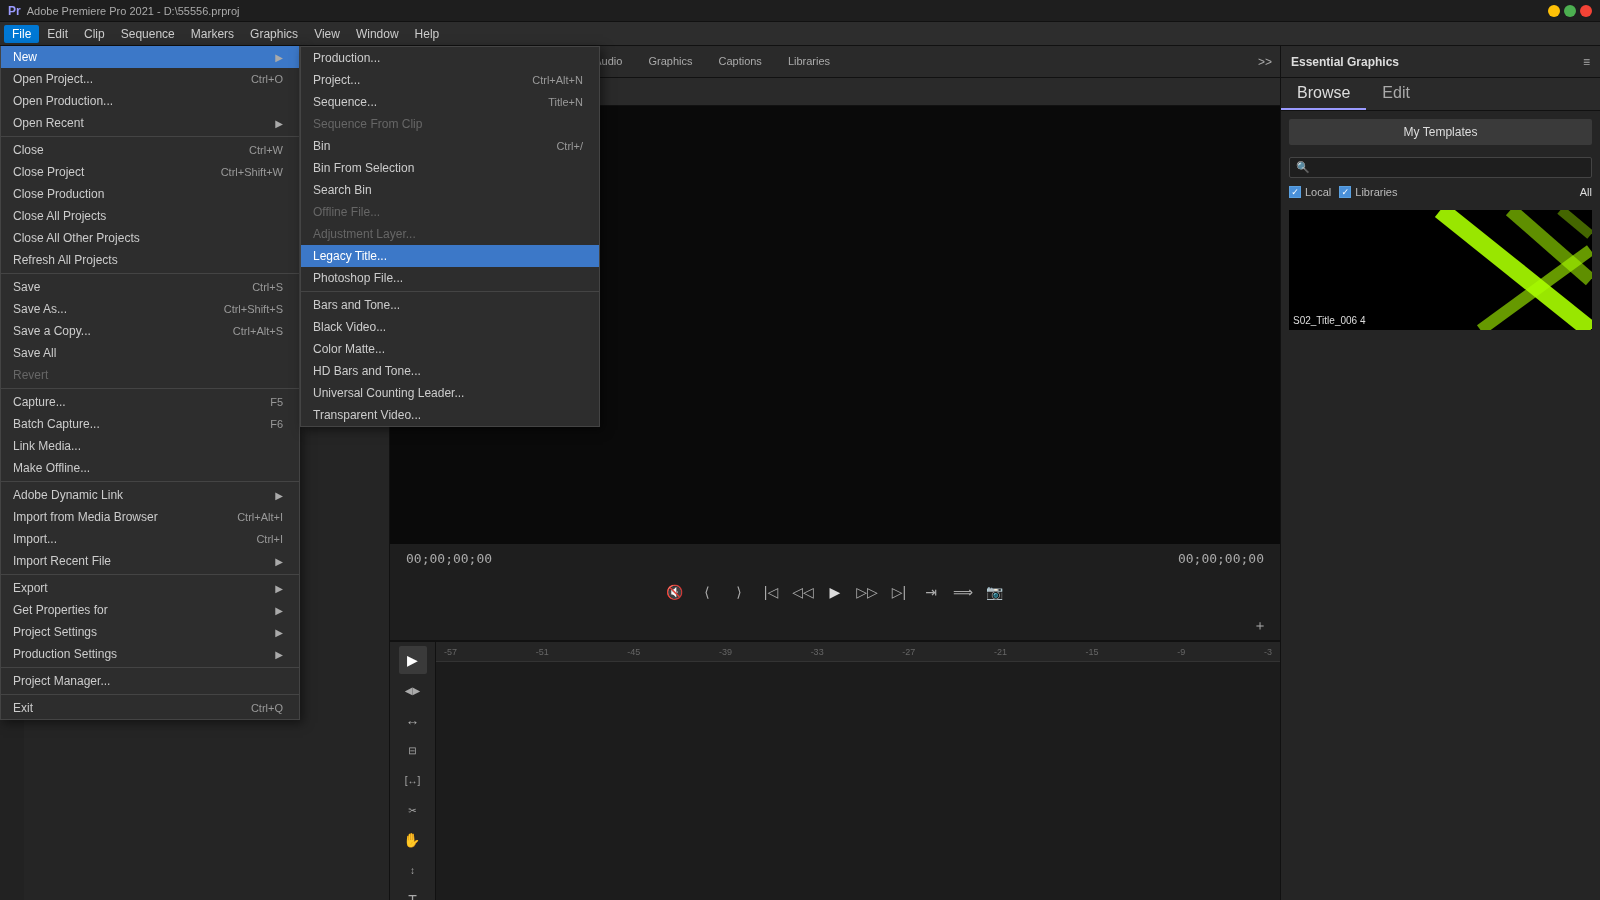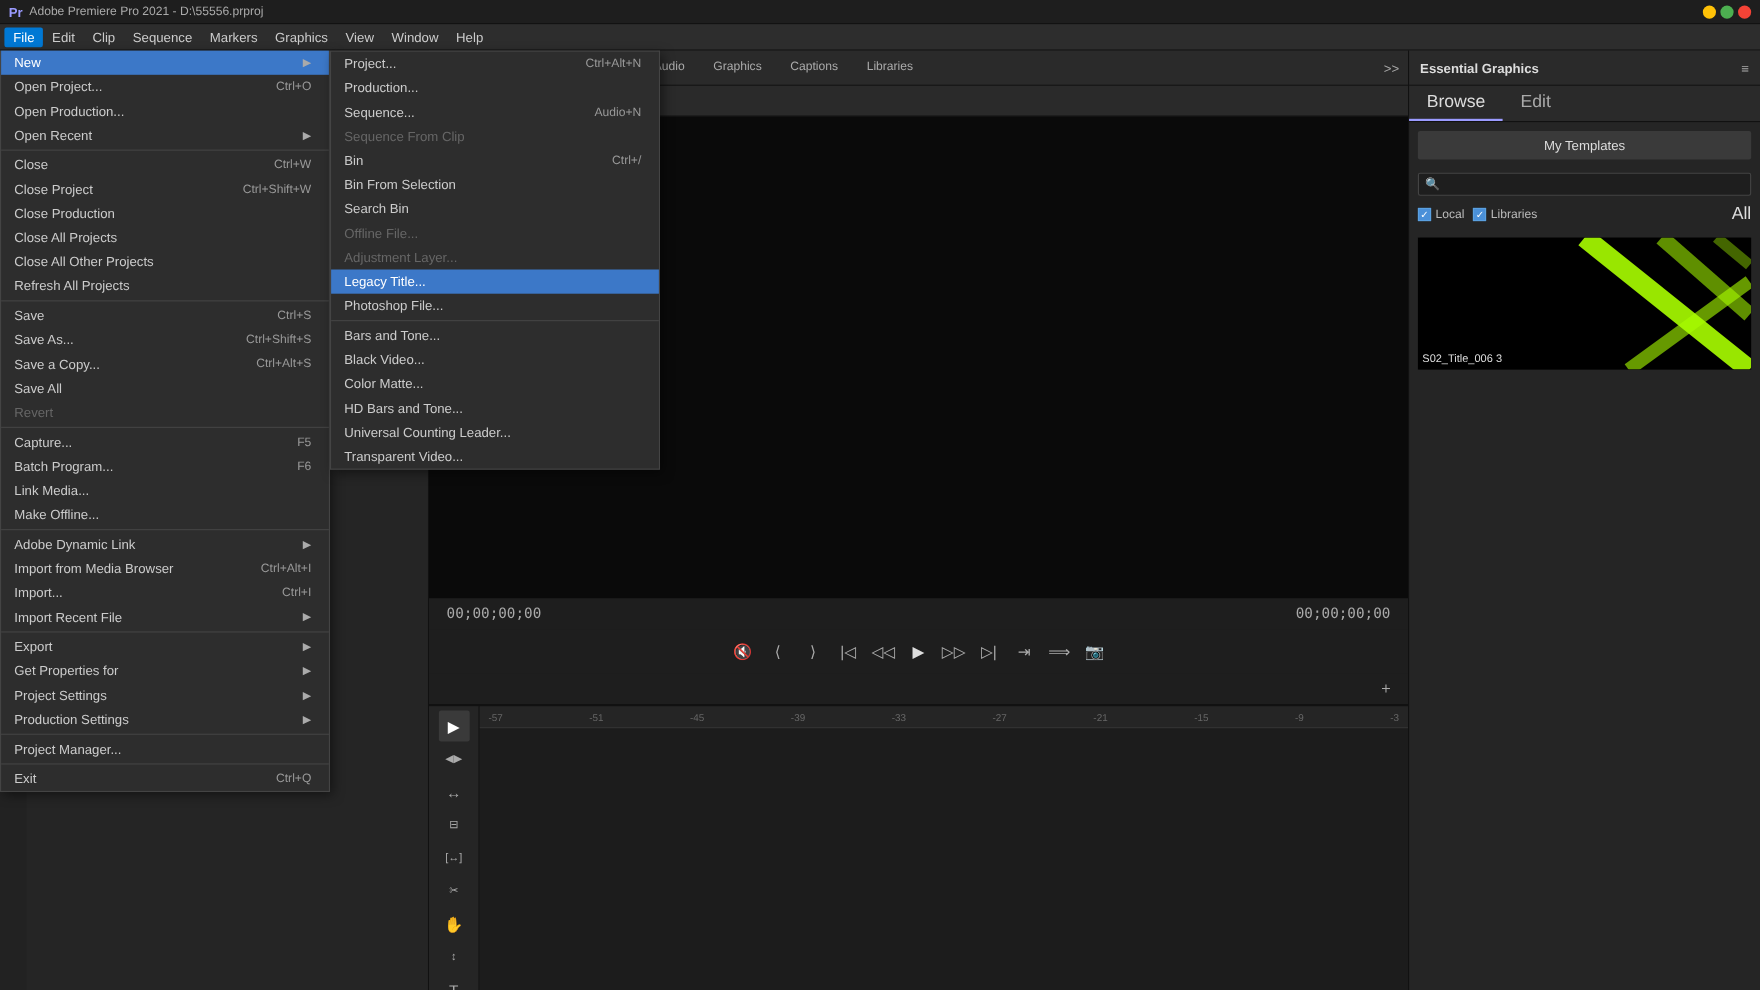--- a/index.html
+++ b/index.html
@@ -403,21 +403,21 @@
       background: #4a90d9;
       border: 1px solid #5aa0e0;
       display: flex;
       align-items: center;
       justify-content: center;
       font-size: 9px;
       color: white;
     }
     .eg-filter-all {
       color: #ddd;
-      font-size: 16px;
+      font-size: 11px;
       margin-left: auto;
     }
     .eg-thumbnail {
       margin: 8px;
       background: #111;
       height: 120px;
       position: relative;
       overflow: hidden;
     }
     .eg-thumb-content {
@@ -549,21 +549,21 @@
       </div>
       <div class="menu-section-item dimmed">
         <span>Revert</span>
       </div>
       <div class="menu-divider"></div>
       <div class="menu-section-item">
         <span>Capture...</span>
         <span class="menu-shortcut">F5</span>
       </div>
       <div class="menu-section-item">
-        <span>Batch Program...</span>
+        <span>Batch Capture...</span>
         <span class="menu-shortcut">F6</span>
       </div>
       <div class="menu-section-item">
         <span>Link Media...</span>
       </div>
       <div class="menu-section-item">
         <span>Make Offline...</span>
       </div>
       <div class="menu-divider"></div>
       <div class="menu-section-item">
@@ -605,29 +605,29 @@
       </div>
       <div class="menu-divider"></div>
       <div class="menu-section-item">
         <span>Exit</span>
         <span class="menu-shortcut">Ctrl+Q</span>
       </div>
     </div>
 
     <div class="new-submenu">
       <div class="menu-section-item">
+        <span>Production...</span>
+      </div>
+      <div class="menu-section-item">
         <span>Project...</span>
         <span class="menu-shortcut">Ctrl+Alt+N</span>
       </div>
       <div class="menu-section-item">
-        <span>Production...</span>
-      </div>
-      <div class="menu-section-item">
         <span>Sequence...</span>
-        <span class="menu-shortcut">Audio+N</span>
+        <span class="menu-shortcut">Title+N</span>
       </div>
       <div class="menu-section-item dimmed">
         <span>Sequence From Clip</span>
       </div>
       <div class="menu-section-item">
         <span>Bin</span>
         <span class="menu-shortcut">Ctrl+/</span>
       </div>
       <div class="menu-section-item">
         <span>Bin From Selection</span>
@@ -798,19 +798,19 @@
     <div class="eg-thumbnail">
       <div class="eg-thumb-content">
         <svg class="eg-svg-preview" viewBox="0 0 300 120" xmlns="http://www.w3.org/2000/svg">
           <rect width="300" height="120" fill="#000"></rect>
 
           <line x1="150" y1="0" x2="300" y2="120" stroke="#aaff00" stroke-width="18" opacity="0.9"></line>
           <line x1="220" y1="0" x2="300" y2="70" stroke="#88cc00" stroke-width="14" opacity="0.7"></line>
           <line x1="270" y1="0" x2="300" y2="25" stroke="#88cc00" stroke-width="10" opacity="0.5"></line>
           <line x1="190" y1="120" x2="300" y2="40" stroke="#aaff00" stroke-width="12" opacity="0.6"></line>
         </svg>
-        <span class="eg-thumb-label">S02_Title_006 3</span>
+        <span class="eg-thumb-label">S02_Title_006 4</span>
       </div>
     </div>
 
   </div>
 
 </div>
 
 </body></html>

